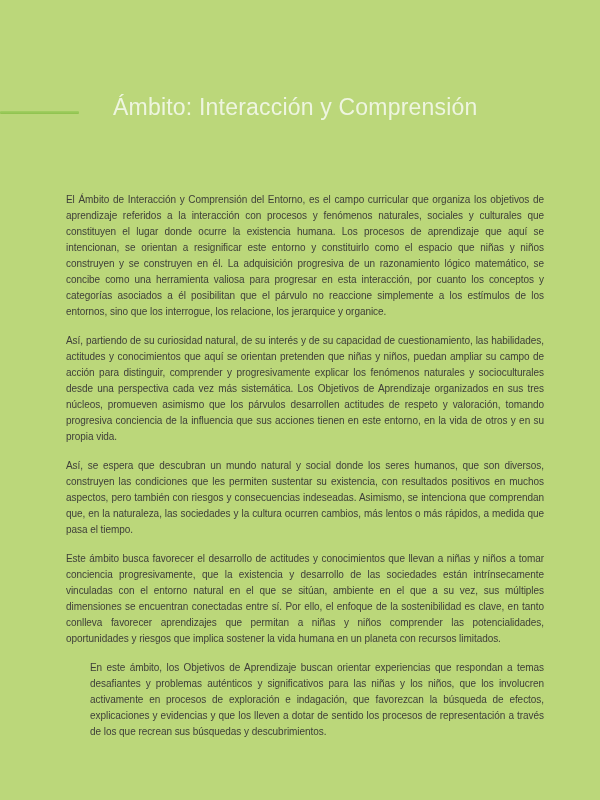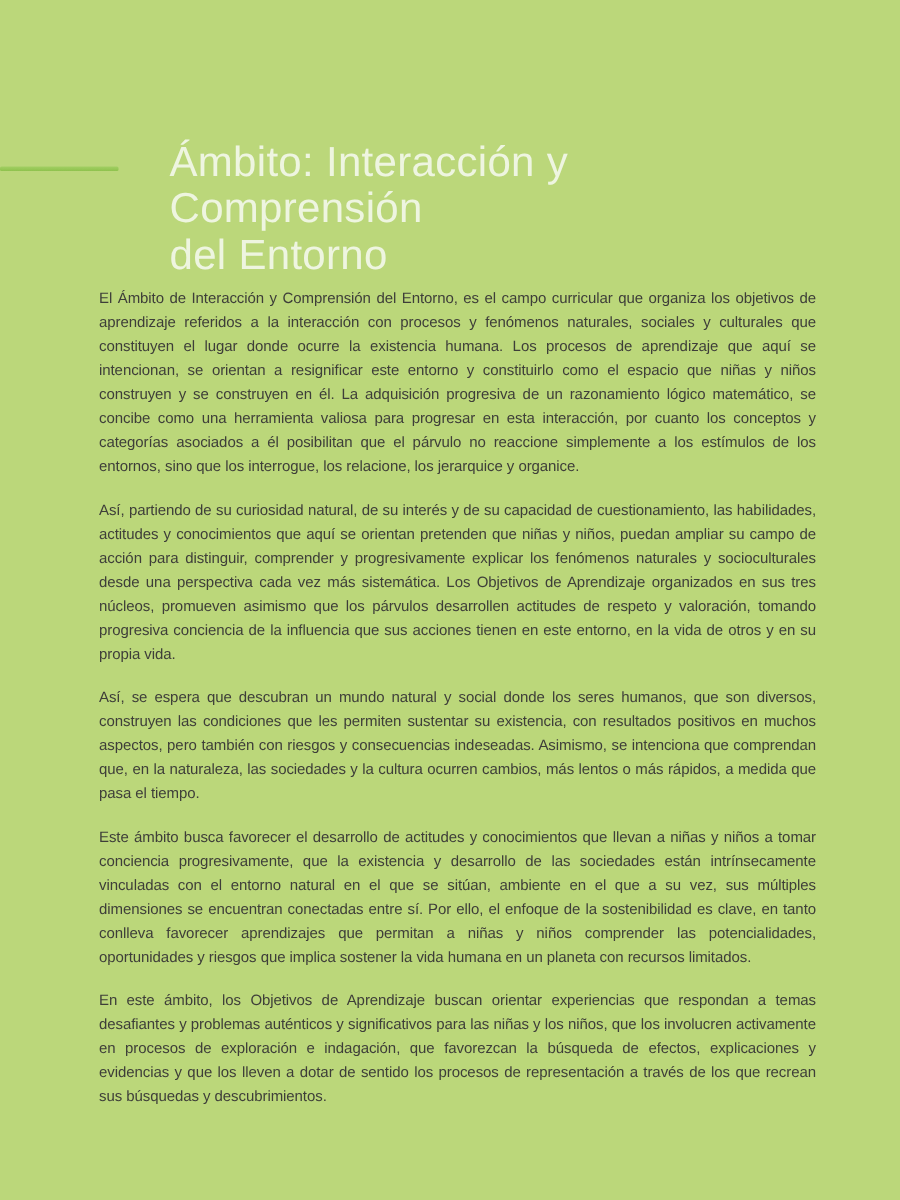--- a/index.html
+++ b/index.html
@@ -25,51 +25,50 @@
     left:0;top:111px;
     width:79px;height:3px;
     background:linear-gradient(to bottom,#a2cf63,var(--accent-line));
     border-radius:1px;
   }
   .title-block{
     position:absolute;
     left:113px;top:92px;
     width:440px;
     color:var(--title-text);
-    font-size:28px;
+    font-size:23px;
     line-height:31px;
     font-weight:300;
     letter-spacing:0.2px;
   }
   .body-block{
     position:absolute;
     left:66px;top:192px;
     width:478px;
     color:var(--body-text);
     font-size:10px;
     line-height:16px;
     letter-spacing:-0.05px;
     text-align:justify;
   }
   .body-block p{
     margin:0 0 13px 0;
     padding:0;
   }
-  .body-block p:last-child{margin-bottom:0;}
+  .body-block p:last-child{margin-bottom:0;margin-left:24px;}
 </style>
 </head>
 <body>
 
 <div class="page">
 
   <div class="accent-rule"></div>
 
   <h1 class="title-block" style="margin:0;font-weight:300;">
     <span>Ámbito: Interacción y Comprensión</span><br>
-    <span>del Entorno</span>
   </h1>
 
   <div class="body-block">
     <p>El Ámbito de Interacción y Comprensión del Entorno, es el campo curricular que organiza los objetivos de aprendizaje referidos a la interacción con procesos y fenómenos naturales, sociales y culturales que constituyen el lugar donde ocurre la existencia humana. Los procesos de aprendizaje que aquí se intencionan, se orientan a resignificar este entorno y constituirlo como el espacio que niñas y niños construyen y se construyen en él. La adquisición progresiva de un razonamiento lógico matemático, se concibe como una herramienta valiosa para progresar en esta interacción, por cuanto los conceptos y categorías asociados a él posibilitan que el párvulo no reaccione simplemente a los estímulos de los entornos, sino que los interrogue, los relacione, los jerarquice y organice.</p>
     <p>Así, partiendo de su curiosidad natural, de su interés y de su capacidad de cuestionamiento, las habilidades, actitudes y conocimientos que aquí se orientan pretenden que niñas y niños, puedan ampliar su campo de acción para distinguir, comprender y progresivamente explicar los fenómenos naturales y socioculturales desde una perspectiva cada vez más sistemática. Los Objetivos de Aprendizaje organizados en sus tres núcleos, promueven asimismo que los párvulos desarrollen actitudes de respeto y valoración, tomando progresiva conciencia de la influencia que sus acciones tienen en este entorno, en la vida de otros y en su propia vida.</p>
     <p>Así, se espera que descubran un mundo natural y social donde los seres humanos, que son diversos, construyen las condiciones que les permiten sustentar su existencia, con resultados positivos en muchos aspectos, pero también con riesgos y consecuencias indeseadas. Asimismo, se intenciona que comprendan que, en la naturaleza, las sociedades y la cultura ocurren cambios, más lentos o más rápidos, a medida que pasa el tiempo.</p>
     <p>Este ámbito busca favorecer el desarrollo de actitudes y conocimientos que llevan a niñas y niños a tomar conciencia progresivamente, que la existencia y desarrollo de las sociedades están intrínsecamente vinculadas con el entorno natural en el que se sitúan, ambiente en el que a su vez, sus múltiples dimensiones se encuentran conectadas entre sí. Por ello, el enfoque de la sostenibilidad es clave, en tanto conlleva favorecer aprendizajes que permitan a niñas y niños comprender las potencialidades, oportunidades y riesgos que implica sostener la vida humana en un planeta con recursos limitados.</p>
     <p>En este ámbito, los Objetivos de Aprendizaje buscan orientar experiencias que respondan a temas desafiantes y problemas auténticos y significativos para las niñas y los niños, que los involucren activamente en procesos de exploración e indagación, que favorezcan la búsqueda de efectos, explicaciones y evidencias y que los lleven a dotar de sentido los procesos de representación a través de los que recrean sus búsquedas y descubrimientos.</p>
   </div>
 

